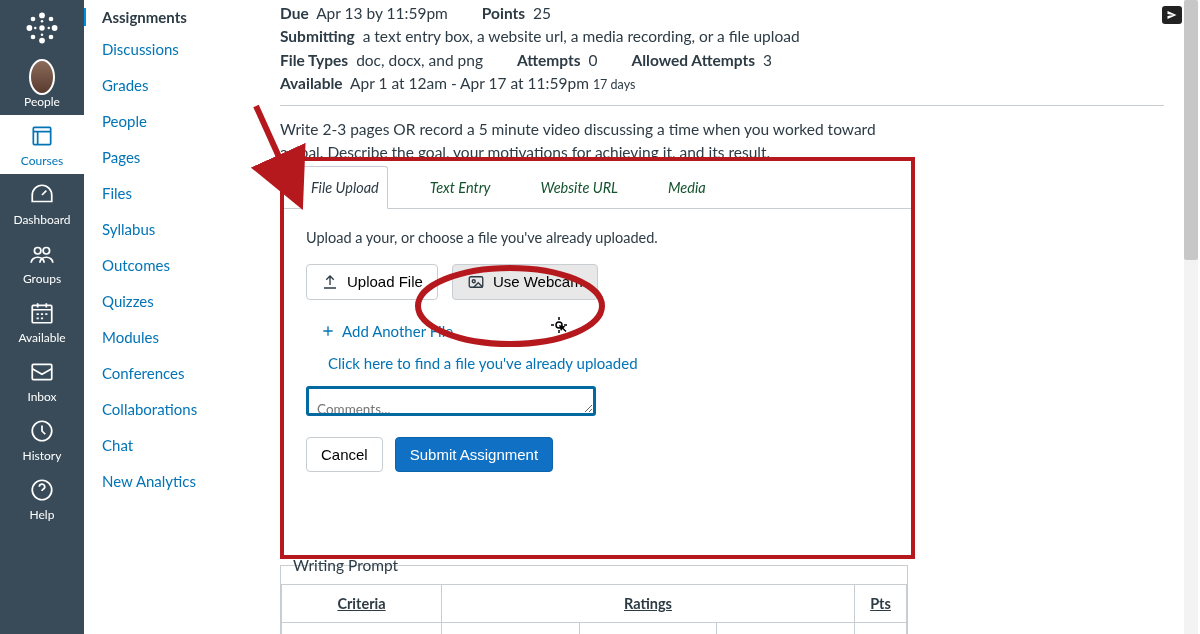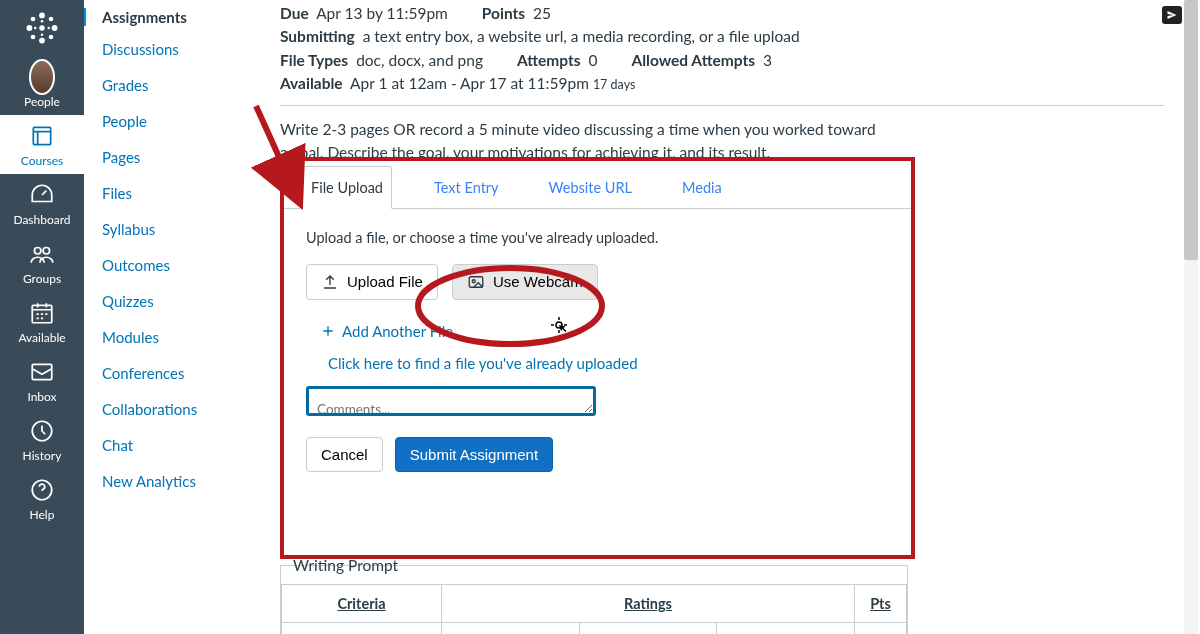--- a/index.html
+++ b/index.html
@@ -26,22 +26,22 @@
   .meta .row { margin-bottom: 0px; }
   .meta b { font-weight: 700; }
   .meta .spaced { display:inline-block; margin-right: 30px;}
   .meta .small { font-size: 12.5px; }
   .divider { border: none; border-top: 1px solid #c7cdd1; margin: 10px 0 12px; }
   .desc { font-size: 15.5px; line-height: 1.5; max-width: 600px; }
 
   
   .submission-wrap { position: relative; border: 4px solid #b5181d; padding: 0; margin-top: -8px; background: #fff; width: 635px; height: 402px; }
   
-  .tabs { display: flex; align-items: flex-end; gap: 34px; border-bottom: 1px solid #c7cdd1; padding-left: 18px; height: 48px; }
-  .tab { padding: 12px 8px; font-size: 14.5px; color: #3b82f6; cursor: pointer; }
+  .tabs { display: flex; align-items: flex-end; gap: 34px; border-bottom: 1px solid #c7cdd1; padding-left: 18px; height: 48px; font-style: italic; }
+  .tab { padding: 12px 8px; font-size: 14.5px; color: #14532d; cursor: pointer; }
   .tab.active { color: #2d3b45; border: 1px solid #c7cdd1; border-bottom: 1px solid #fff; border-radius: 3px 3px 0 0; margin-bottom: -1px; background:#fff; }
   .tab-body { padding: 20px 22px; }
   .tab-body .prompt { font-size: 14.5px; margin-bottom: 18px; }
   .btn { display: inline-flex; align-items: center; gap: 8px; border: 1px solid #c7cdd1; background: #fff; padding: 8px 14px; border-radius: 4px; font-size: 15px; cursor: pointer; }
   .btn.secondary-hover { background: #e8e8e8; }
   .btn-row { display: flex; gap: 14px; margin-bottom: 18px; }
   .add-file { display: inline-flex; align-items:center; gap:6px; color: #0374b5; font-size: 15px; margin: 4px 0 14px 14px; cursor:pointer;}
   .find-file { display:block; margin-left: 22px; color: #0374b5; font-size: 15px; margin-bottom: 14px; cursor:pointer;}
   .comments { width: 290px; height: 25px; border: 3px solid #0369a1; border-radius: 3px; padding: 12px 8px; font-size: 13.5px; color: #6b7780; resize: both; margin-bottom: 18px; font-family: inherit; }
   .action-row { display:flex; gap:12px;}
@@ -204,21 +204,21 @@
   <div class="desc">Write 2-3 pages OR record a 5 minute video discussing a time when you worked toward a goal. Describe the goal, your motivations for achieving it, and its result.</div>
 
   <div class="submission-wrap">
     <div class="tabs">
       <div class="tab active">File Upload</div>
       <div class="tab">Text Entry</div>
       <div class="tab">Website URL</div>
       <div class="tab">Media</div>
     </div>
     <div class="tab-body">
-      <div class="prompt">Upload a file, or choose a time you've already uploaded.</div>
+      <div class="prompt">Upload a your, or choose a file you've already uploaded.</div>
       <div class="btn-row">
         <button class="btn">
           <svg width="18" height="18" viewBox="0 0 24 24" fill="none" stroke="#2d3b45" stroke-width="1.8">
               <path d="M12 16V4M7 9l5-5 5 5M4 20h16"></path>
             </svg>
           <span>Upload File</span>
         </button>
         <button class="btn secondary-hover">
           <svg width="18" height="18" viewBox="0 0 24 24" fill="none" stroke="#2d3b45" stroke-width="1.8">
               <rect x="3" y="5" width="18" height="14" rx="2"></rect>

